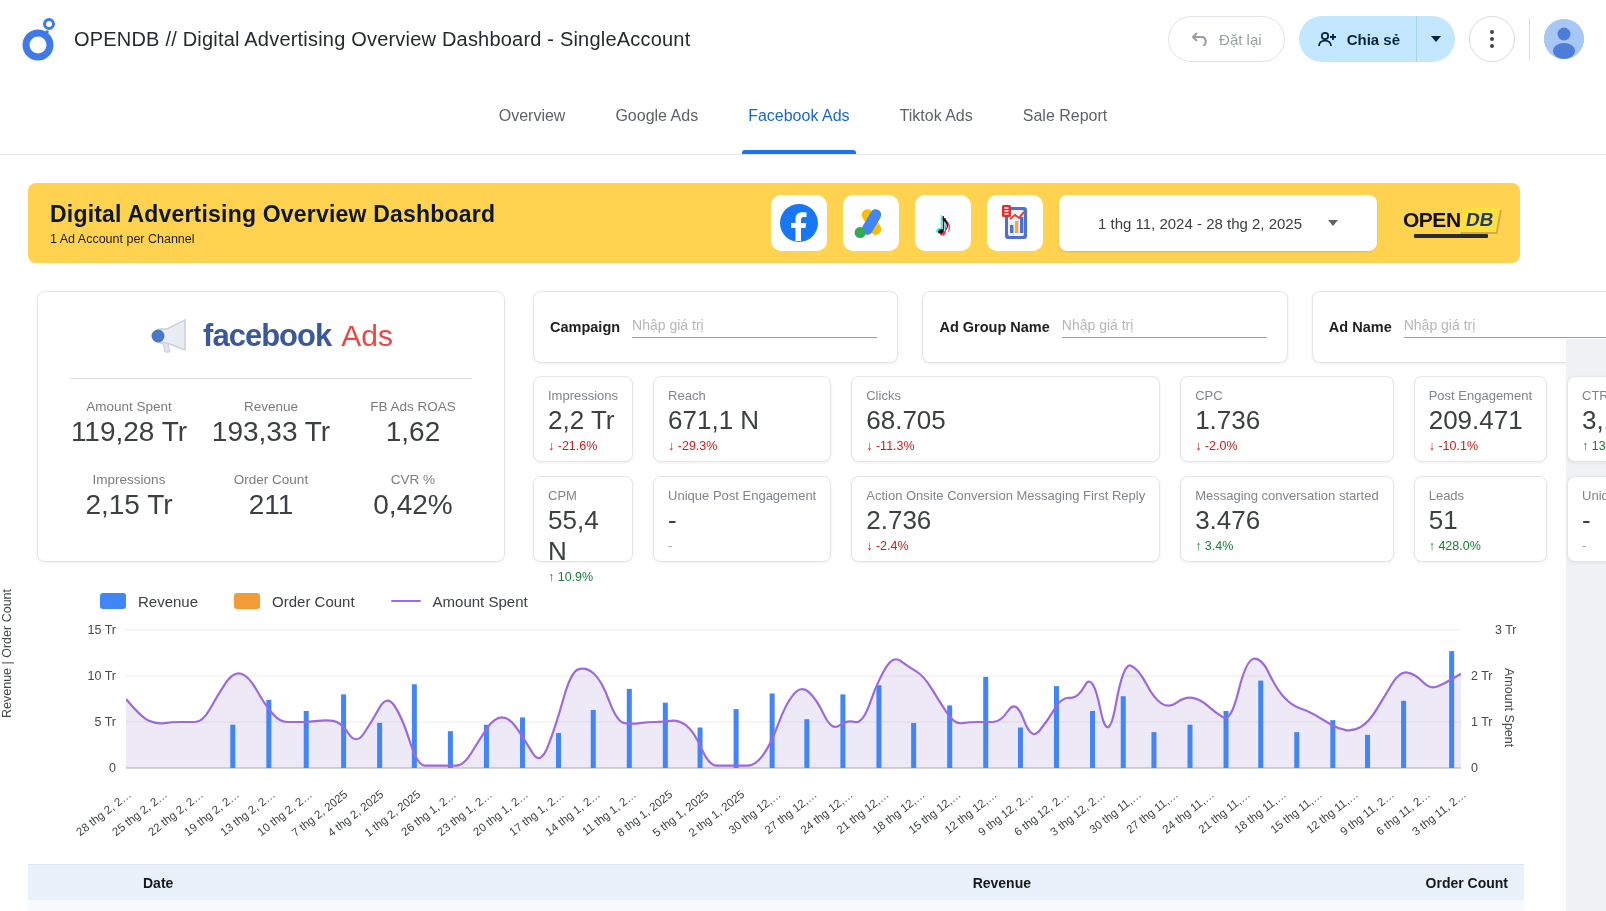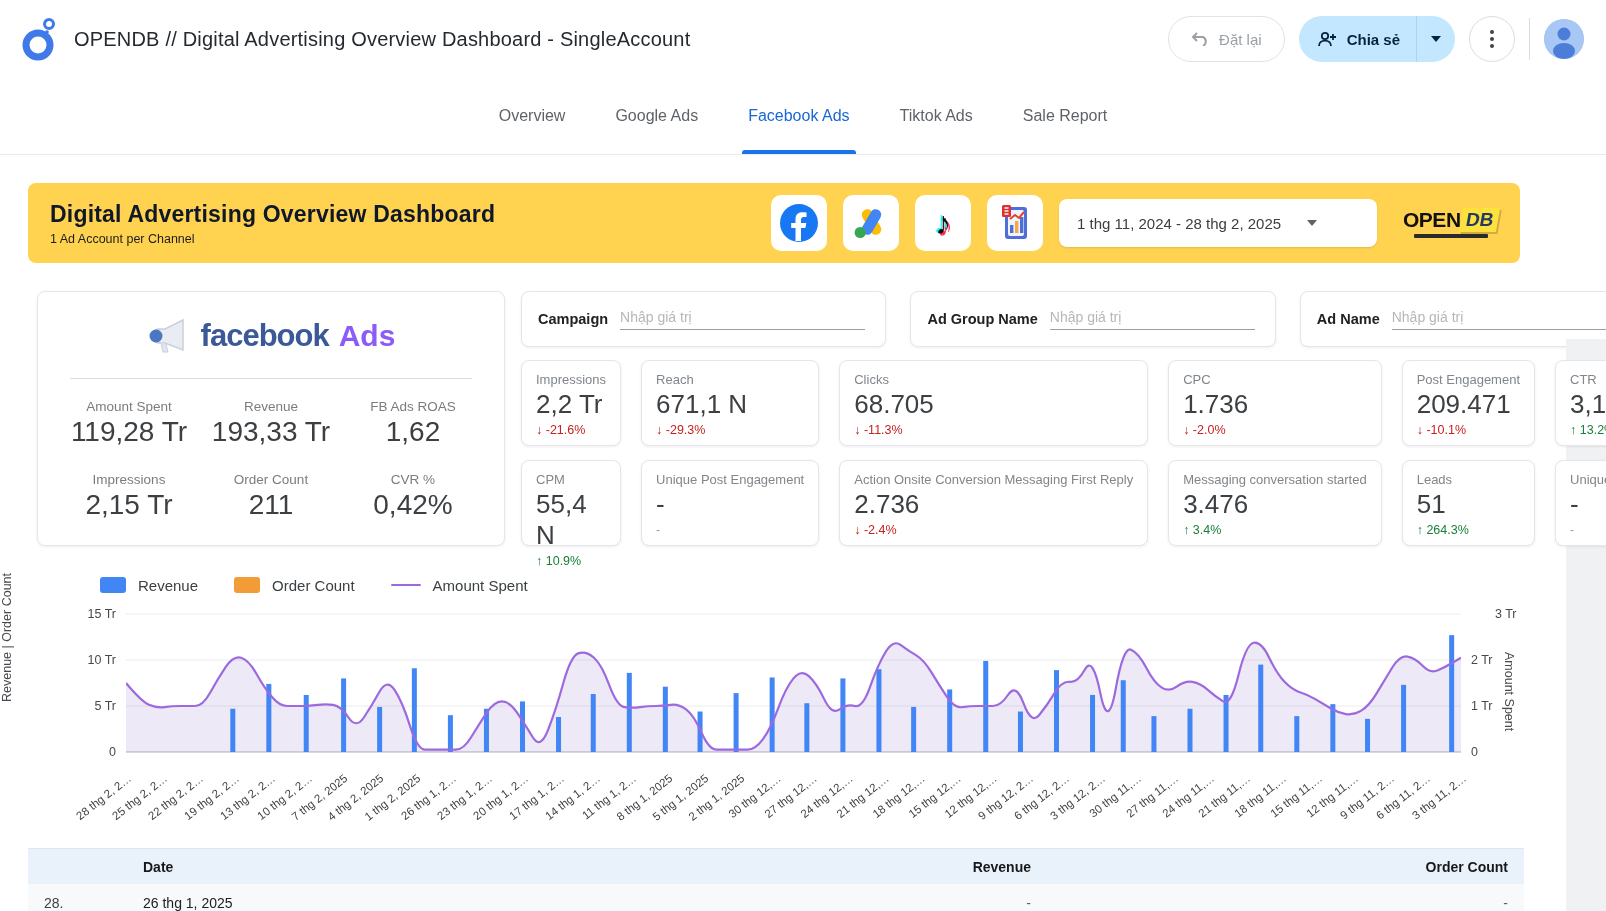--- a/index.html
+++ b/index.html
@@ -35,44 +35,44 @@
 
   
   .banner { width:1492px; height:80px; margin-top:28px; background:#ffd24f; border-radius:8px;
     display:flex; align-items:center; padding:0 22px; }
   .banner-title { font-size:23px; font-weight:800; color:#0f172a; letter-spacing:.2px;}
   .banner-sub { font-size:12.5px; color:#1d1d1d; margin-top:4px; }
   .banner-right { margin-left:auto; display:flex; align-items:center; gap:16px; }
   .tile { width:56px; height:56px; background:#fff; border-radius:10px; display:flex; align-items:center; justify-content:center; position:relative;}
   .tiktok-note { position:relative; font-size:32px; font-weight:700; color:#0b0b0b;
     text-shadow:-2px -1px 0 #25f4ee, 2px 2px 0 #fe2c55; }
-  .date-box { height:48px; min-width:318px; background:#fff; border-radius:8px; display:flex; align-items:center;
-    justify-content:flex-start; gap:26px; padding:0 18px; font-size:15px; color:#3c4043; cursor:pointer; box-shadow:0 1px 2px rgba(0,0,0,.12);}
+  .date-box { height:56px; min-width:318px; background:#fff; border-radius:8px; display:flex; align-items:center;
+    justify-content:center; gap:26px; padding:0 18px; font-size:15px; color:#3c4043; cursor:pointer; box-shadow:0 1px 2px rgba(0,0,0,.12);}
   .brand { display:flex; flex-direction:column; align-items:center; margin-left:10px;}
   .brand-line { display:flex; align-items:center; }
   .brand-open { font-size:21px; font-weight:900; color:#111; letter-spacing:-.5px;}
   .brand-db { font-size:19px; font-weight:900; color:#233a63; background:#ffe13d; padding:1px 5px; transform:skew(-10deg);
     box-shadow:2px 2px 0 rgba(0,0,0,.18); }
   .brand-tag { width:74px; height:4px; background:#2b2b2b; margin-top:2px; border-radius:1px;}
 
   
-  .row1 { width:1492px; margin-top:28px; display:grid; grid-template-columns:468px 1fr; gap:16px;padding-left:9px; }
+  .row1 { width:1492px; margin-top:28px; display:grid; grid-template-columns:468px 1fr; gap:28px;padding-left:9px; }
   .card { background:#fff; border:1px solid #e4e6e8; border-radius:8px; box-shadow:0 1px 3px rgba(0,0,0,.07); }
   .fb-card { padding:26px 20px 18px; }
   .fb-logo-row { display:flex; align-items:center; justify-content:center; gap:10px; }
   .fb-word { font-size:31px; font-weight:700; color:#3b5998; letter-spacing:-1px;}
-  .fb-ads { font-size:30px; font-weight:700; color:#8b5cf6; }
+  .fb-ads { font-size:30px; font-weight:400; color:#ef4444; }
   .fb-div { height:1px; background:#dcdcdc; margin:24px 12px 20px; }
   .fb-grid { display:grid; grid-template-columns:1fr 1fr 1fr; row-gap:24px; text-align:center; }
   .m-label { font-size:13.5px; color:#7c7c7c; }
   .m-value { font-size:28px; color:#3c4043; margin-top:2px; }
 
   .right-col { display:flex; flex-direction:column; gap:13px; }
   .filters { display:grid; grid-template-columns:1fr 1fr 1fr; gap:24px; }
-  .filter-card { height:56px; display:flex; align-items:center; padding:0 14px 0 16px; }
+  .filter-card { height:72px; display:flex; align-items:center; padding:0 14px 0 16px; }
   .f-label { font-size:14.5px; font-weight:700; color:#202124; white-space:nowrap; }
   .f-input { flex:1; margin-left:12px; margin-right:6px; border-bottom:1px solid #9e9e9e;
     color:#b7b7b7; font-size:14px; padding-bottom:4px; cursor:text; }
 
   .kpis { display:grid; grid-template-columns:repeat(6,1fr); gap:14px 20px; }
   .kpi { height:86px; padding:11px 14px 8px; overflow:visible; position:relative;}
   .kpi .k-label { font-size:13px; color:#80868b; white-space:nowrap; overflow:visible; position:relative; z-index:2;}
   .kpi .k-value { font-size:26px; color:#3c4043; margin-top:2px; }
   .kpi .k-delta { font-size:12.5px; margin-top:3px; }
   .k-delta.down { color:#c5221f; } .k-delta.up { color:#188038; } .k-delta.none { color:#9aa0a6; }
@@ -312,21 +312,21 @@
             <div class="k-delta down">↓ -2.4%</div>
           </div>
           <div class="card kpi">
             <div class="k-label">Messaging conversation started</div>
             <div class="k-value">3.476</div>
             <div class="k-delta up">↑ 3.4%</div>
           </div>
           <div class="card kpi">
             <div class="k-label">Leads</div>
             <div class="k-value">51</div>
-            <div class="k-delta up">↑ 264.3%</div>
+            <div class="k-delta up">↑ 428.0%</div>
           </div>
           <div class="card kpi">
             <div class="k-label">Unique Leads</div>
             <div class="k-value">-</div>
             <div class="k-delta none">-</div>
           </div>
         </div>
     </div>
   </div>
 

